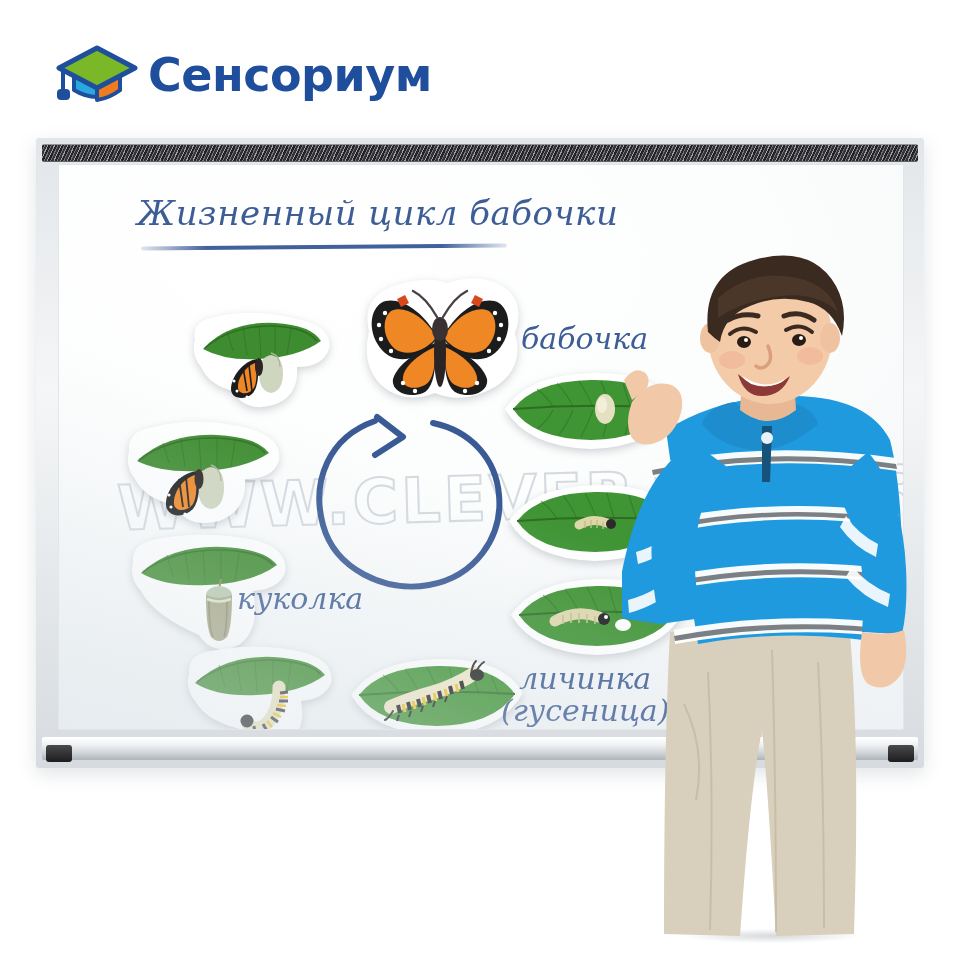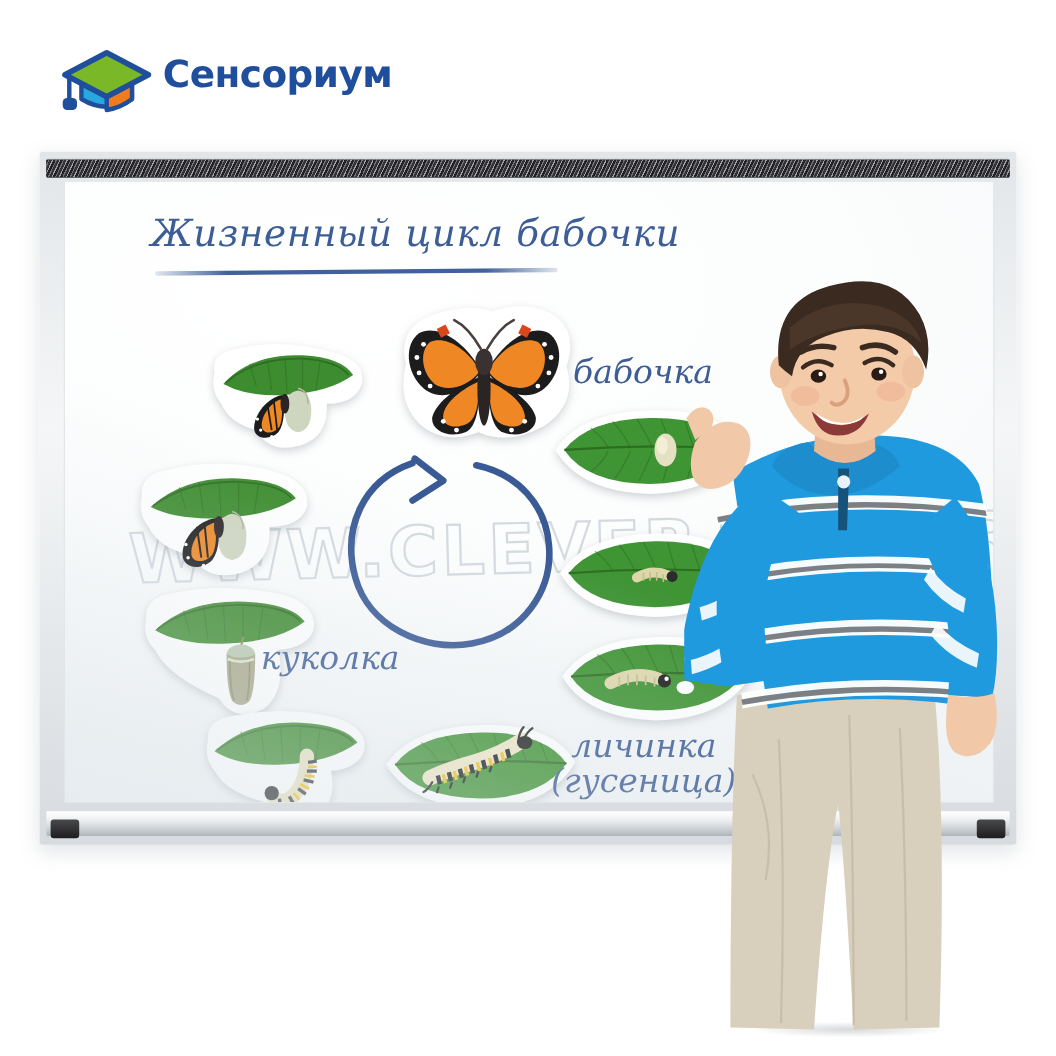--- a/index.html
+++ b/index.html
@@ -22,21 +22,21 @@
     width: 330px; height: 72px;
   }
   #logo-mark {
     position: absolute; left: 0; top: 2px;
     width: 82px; height: 66px;
   }
   #logo-text {
     position: absolute; left: 92px; top: 8px;
     font-family: "DejaVu Sans", sans-serif;
     font-weight: bold;
-    font-size: 34px;
+    font-size: 46px;
     letter-spacing: -0.5px;
     color: #1f4e9c;
     white-space: nowrap;
   }
 
   
   #board {
     position: absolute;
     left: 36px; top: 138px;
     width: 888px; height: 630px;

